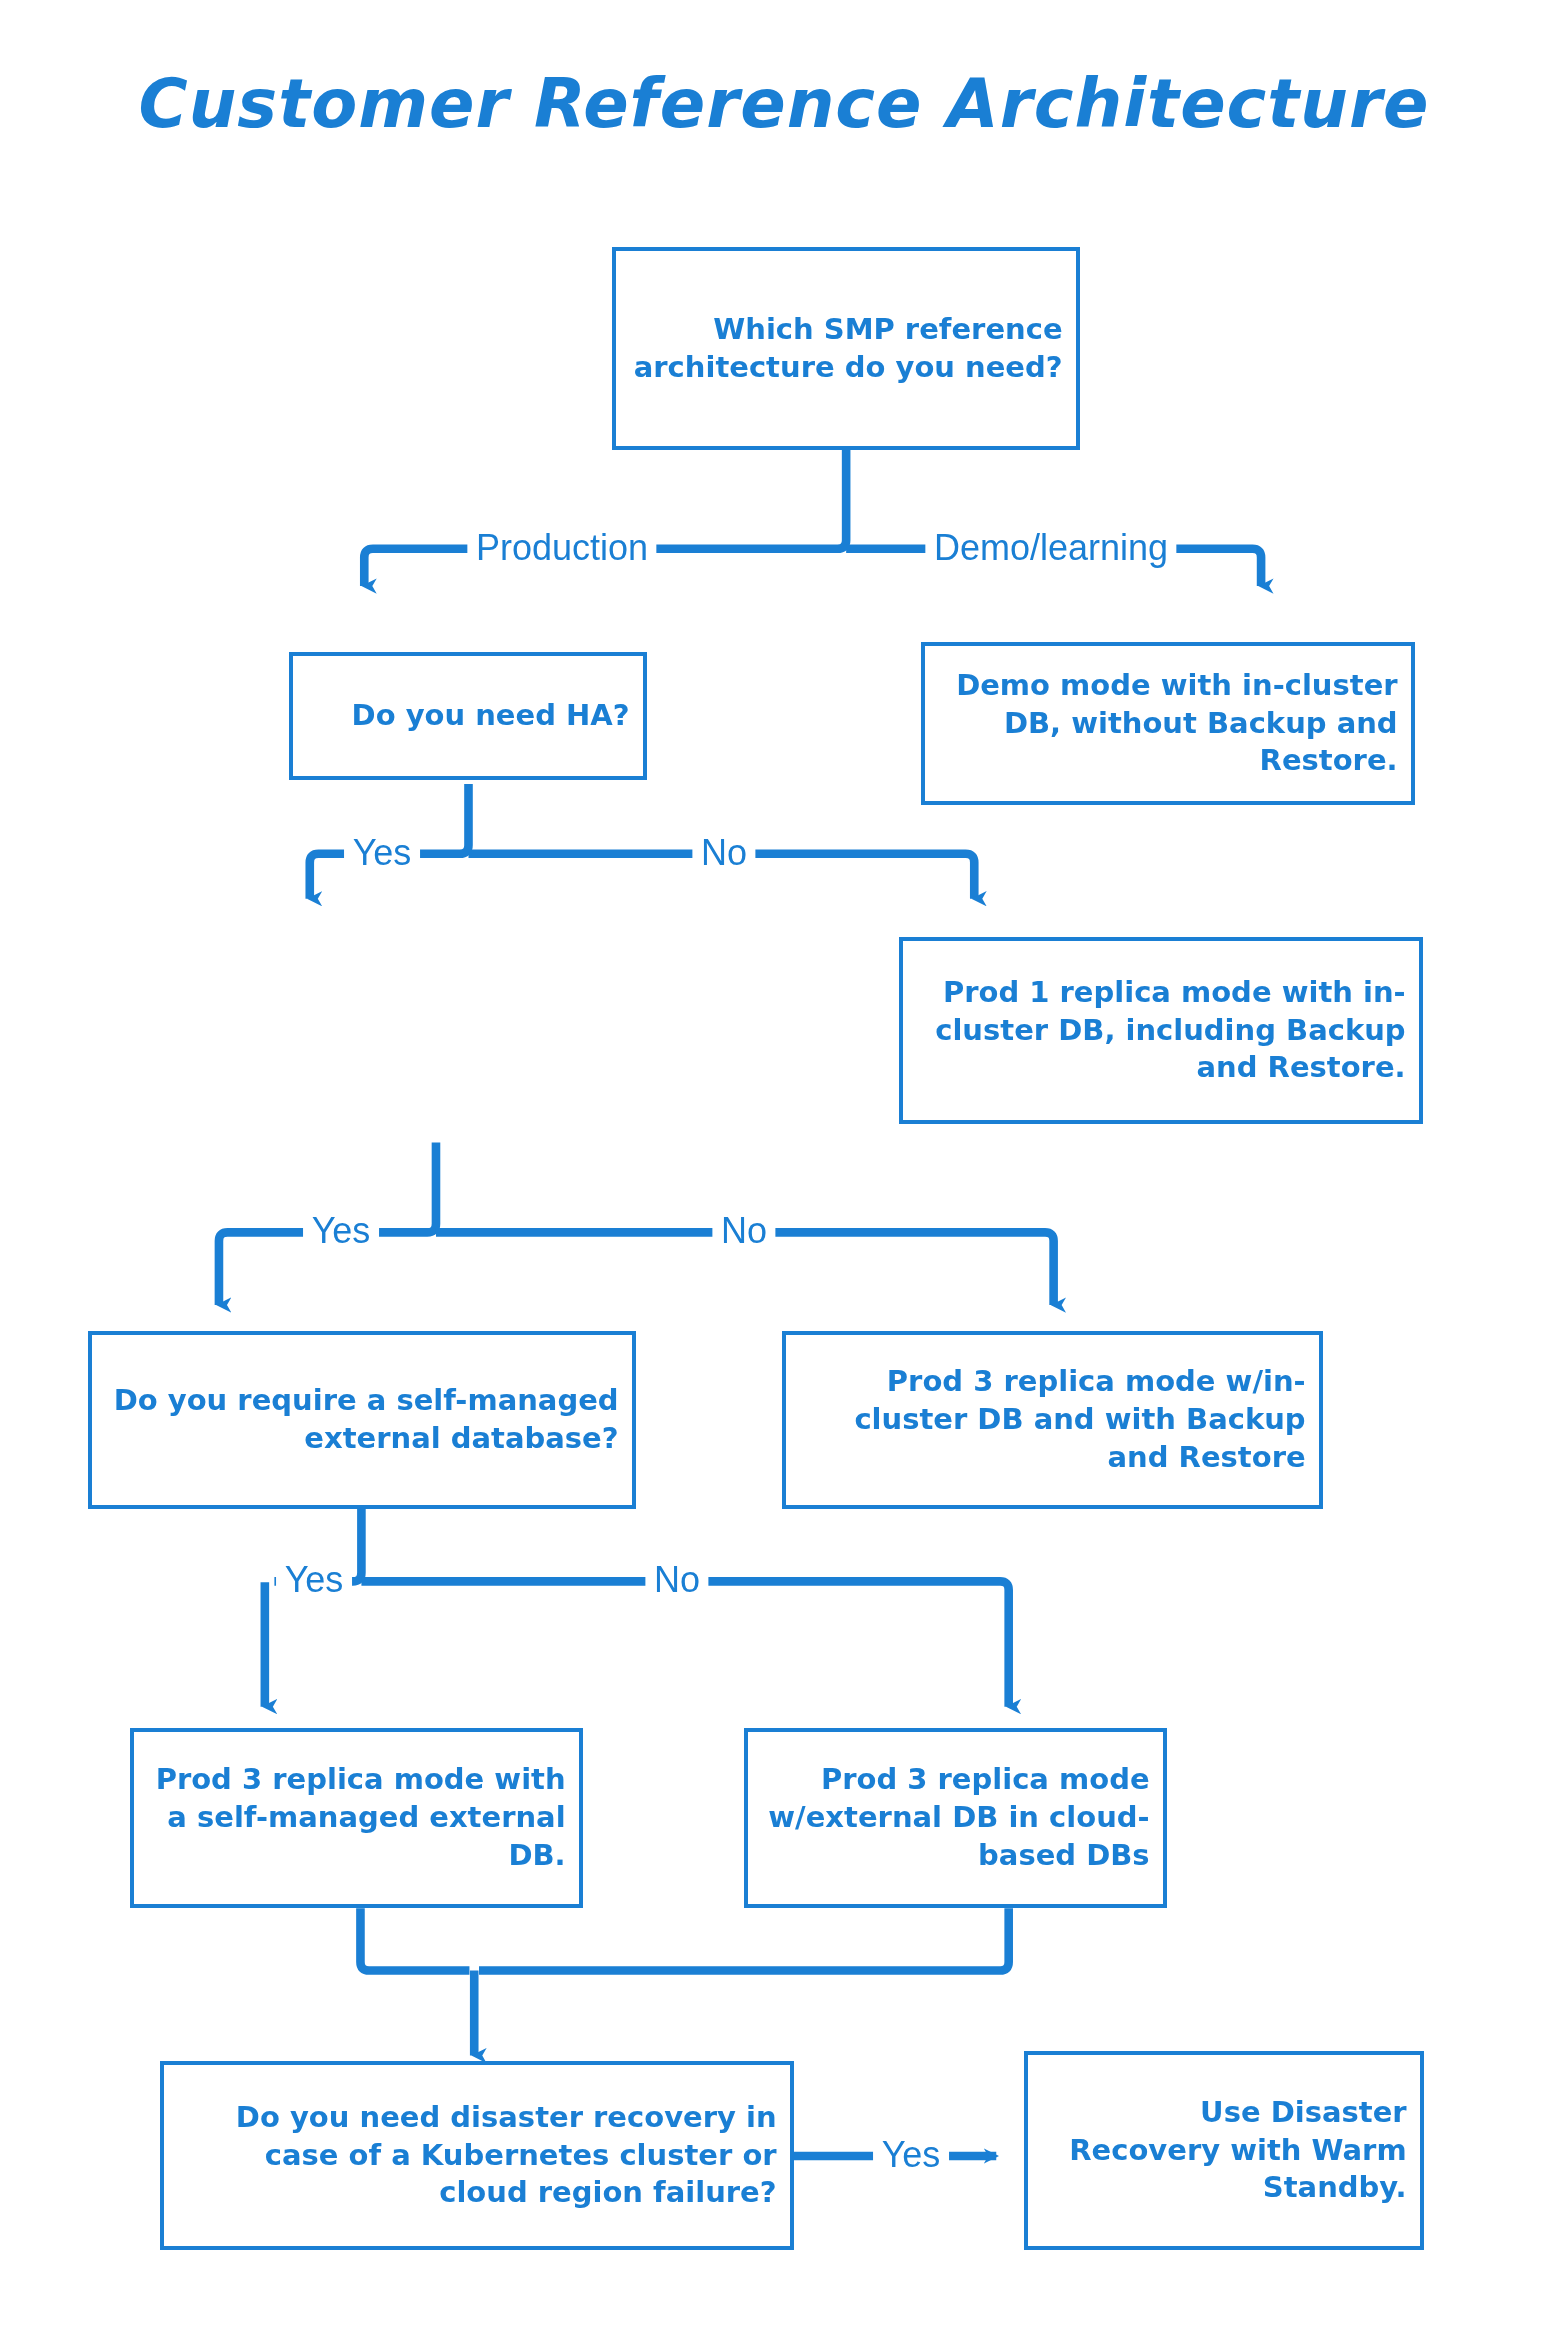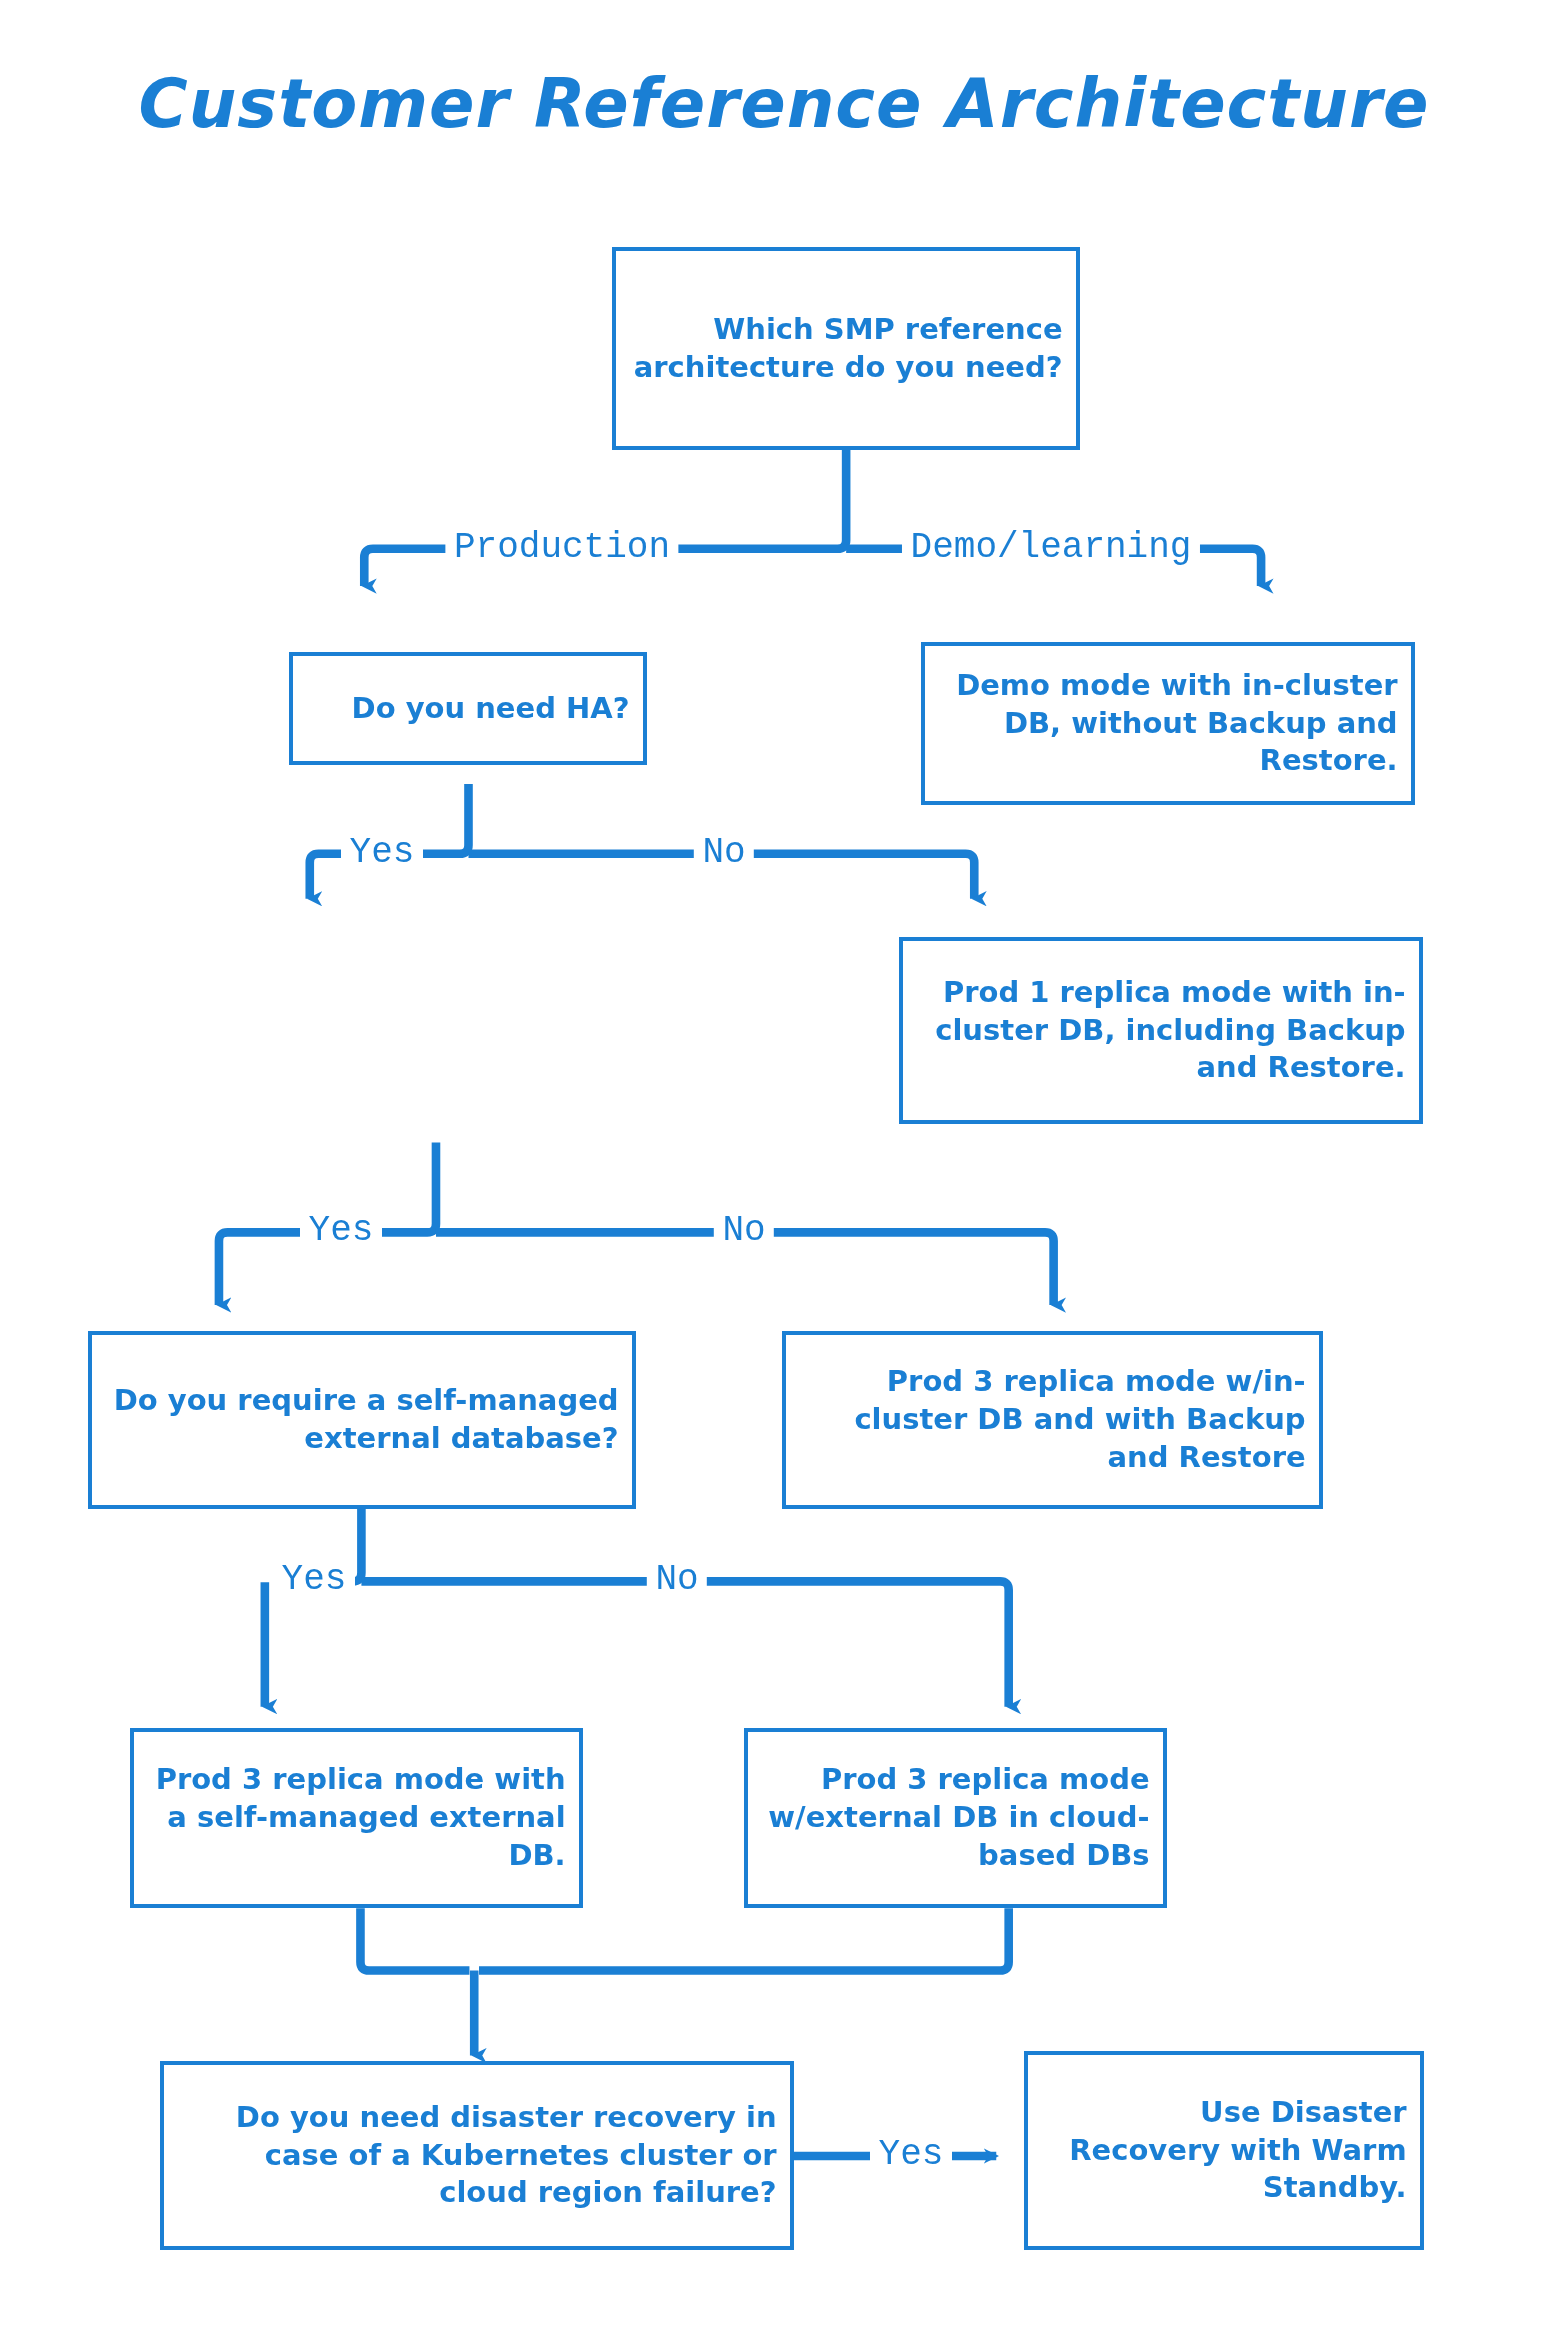--- a/index.html
+++ b/index.html
@@ -56,21 +56,21 @@
     justify-content: center;
     padding: 0 13.4px;
   }
   .node-txt {
     width: 100%;
     display: block;
   }
   .edge-label {
     position: absolute;
     color: #1a7fd4;
-    font-family: Liberation Mono, monospace;
+    font-family: Liberation Sans, sans-serif;
     font-size: 36px;
     font-weight: normal;
     line-height: 1;
     white-space: nowrap;
     background: #ffffff;
     padding: 0 8.6px;
     transform: translate(-50%, -50%);
   }
 </style>
 </head>
@@ -109,21 +109,21 @@
       <path d="M 496 2061 L 496 2150" marker-end="url(#barb)"></path>
 
       <path d="M 830 2255 L 1042 2255" marker-end="url(#barbR)"></path>
     </g>
   </svg>
 
   <div class="node" style="left:612px; top:247px; width:468px; height:203px;">
     <span class="node-txt">Which SMP reference architecture do you need?</span>
   </div>
 
-  <div class="node" style="left:289px; top:652px; width:358px; height:113px;">
+  <div class="node" style="left:289px; top:652px; width:358px; height:128px;">
     <span class="node-txt">Do you need HA?</span>
   </div>
 
   <div class="node" style="left:921px; top:642px; width:494px; height:163px;">
     <span class="node-txt">Demo mode with in-cluster DB, without Backup and Restore.</span>
   </div>
 
   <div class="node" style="left:899px; top:937px; width:524px; height:187px;">
     <span class="node-txt">Prod 1 replica mode with in-cluster DB, including Backup and Restore.</span>
   </div>

